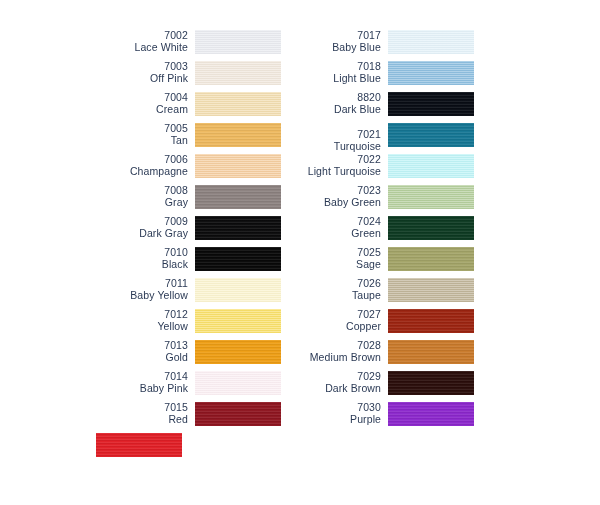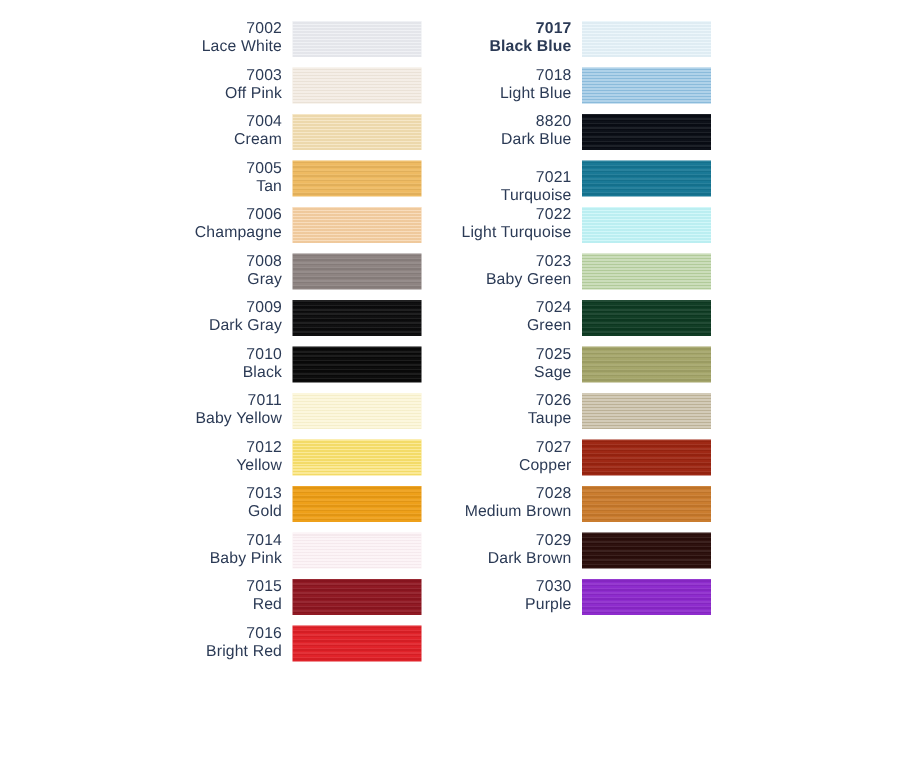--- a/index.html
+++ b/index.html
@@ -14,21 +14,21 @@
     overflow: hidden;
   }
   #chart {
     position: relative;
     width: 600px;
     height: 505px;
     background: #ffffff;
   }
   .column {
     position: absolute;
-    top: 10px;
+    top: 26px;
   }
   #col-left  { left: 96px; }
   #col-right { left: 289px; }
 
   .swatch-row {
     display: flex;
     align-items: center;
     height: 31px;
   }
   .labels {
@@ -170,32 +170,28 @@
         <div class="chip pale" style="background: rgb(251, 239, 243);"></div>
       </div>
       <div class="swatch-row">
         <div class="labels" style="color: rgb(43, 58, 85);">
           <span class="code">7015</span>
           <span class="name">Red</span>
         </div>
         <div class="chip" style="background: rgb(142, 21, 32);"></div>
       </div>
       <div class="swatch-row">
-        <div class="labels" style="color: rgb(43, 58, 85);">
-          <span class="code">7016</span>
-          <span class="name">Bright Red</span>
-        </div>
         <div class="chip" style="background: rgb(224, 31, 38);"></div>
       </div>
     </div>
   <div class="column" id="col-right">
       <div class="swatch-row">
-        <div class="labels" style="color: rgb(43, 58, 85); font-weight: bold;">
+        <div class="labels" style="color: rgb(43, 58, 85);">
           <span class="code">7017</span>
-          <span class="name">Black Blue</span>
+          <span class="name">Baby Blue</span>
         </div>
         <div class="chip pale" style="background: rgb(228, 242, 249);"></div>
       </div>
       <div class="swatch-row">
         <div class="labels" style="color: rgb(43, 58, 85);">
           <span class="code">7018</span>
           <span class="name">Light Blue</span>
         </div>
         <div class="chip pale" style="background: rgb(142, 191, 224);"></div>
       </div>

